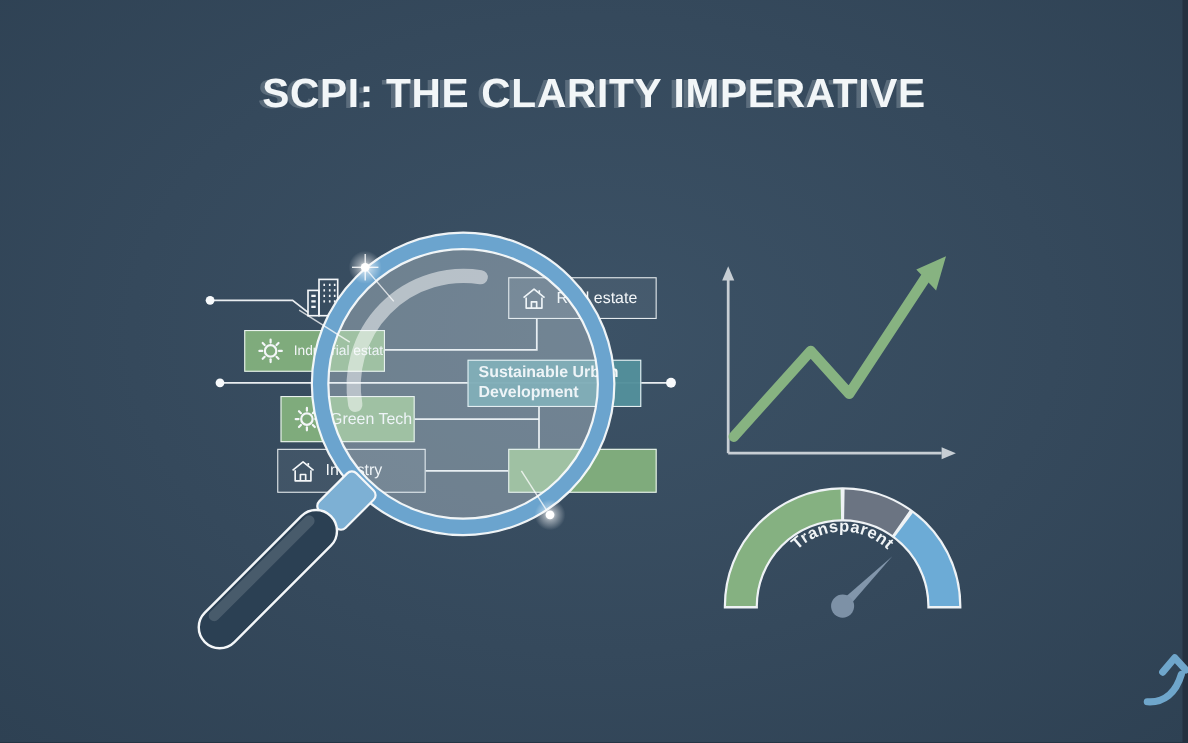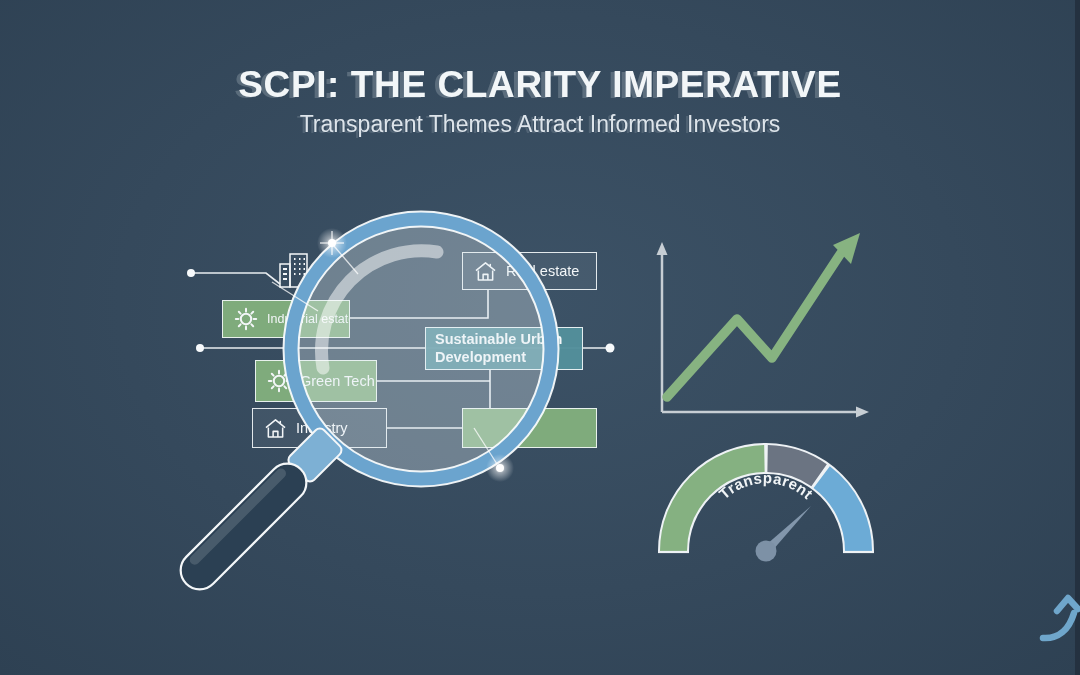--- a/index.html
+++ b/index.html
@@ -203,16 +203,15 @@
           <path d="M 320 243 L 344 243"></path>
       </g>
     </g>
     <g>
       <circle cx="500" cy="468" r="14" fill="url(#glow)"></circle>
       <circle cx="500" cy="468" r="4" fill="#ffffff"></circle>
     </g>
   </svg>
 
   <div class="hdr" id="title">SCPI: THE CLARITY IMPERATIVE</div>
-  <div class="hdr" id="subtitle">Transparent Themes Attract Informed Investors</div>
 
   <div id="edge-strip"></div>
 </div>
 
 </body></html>

